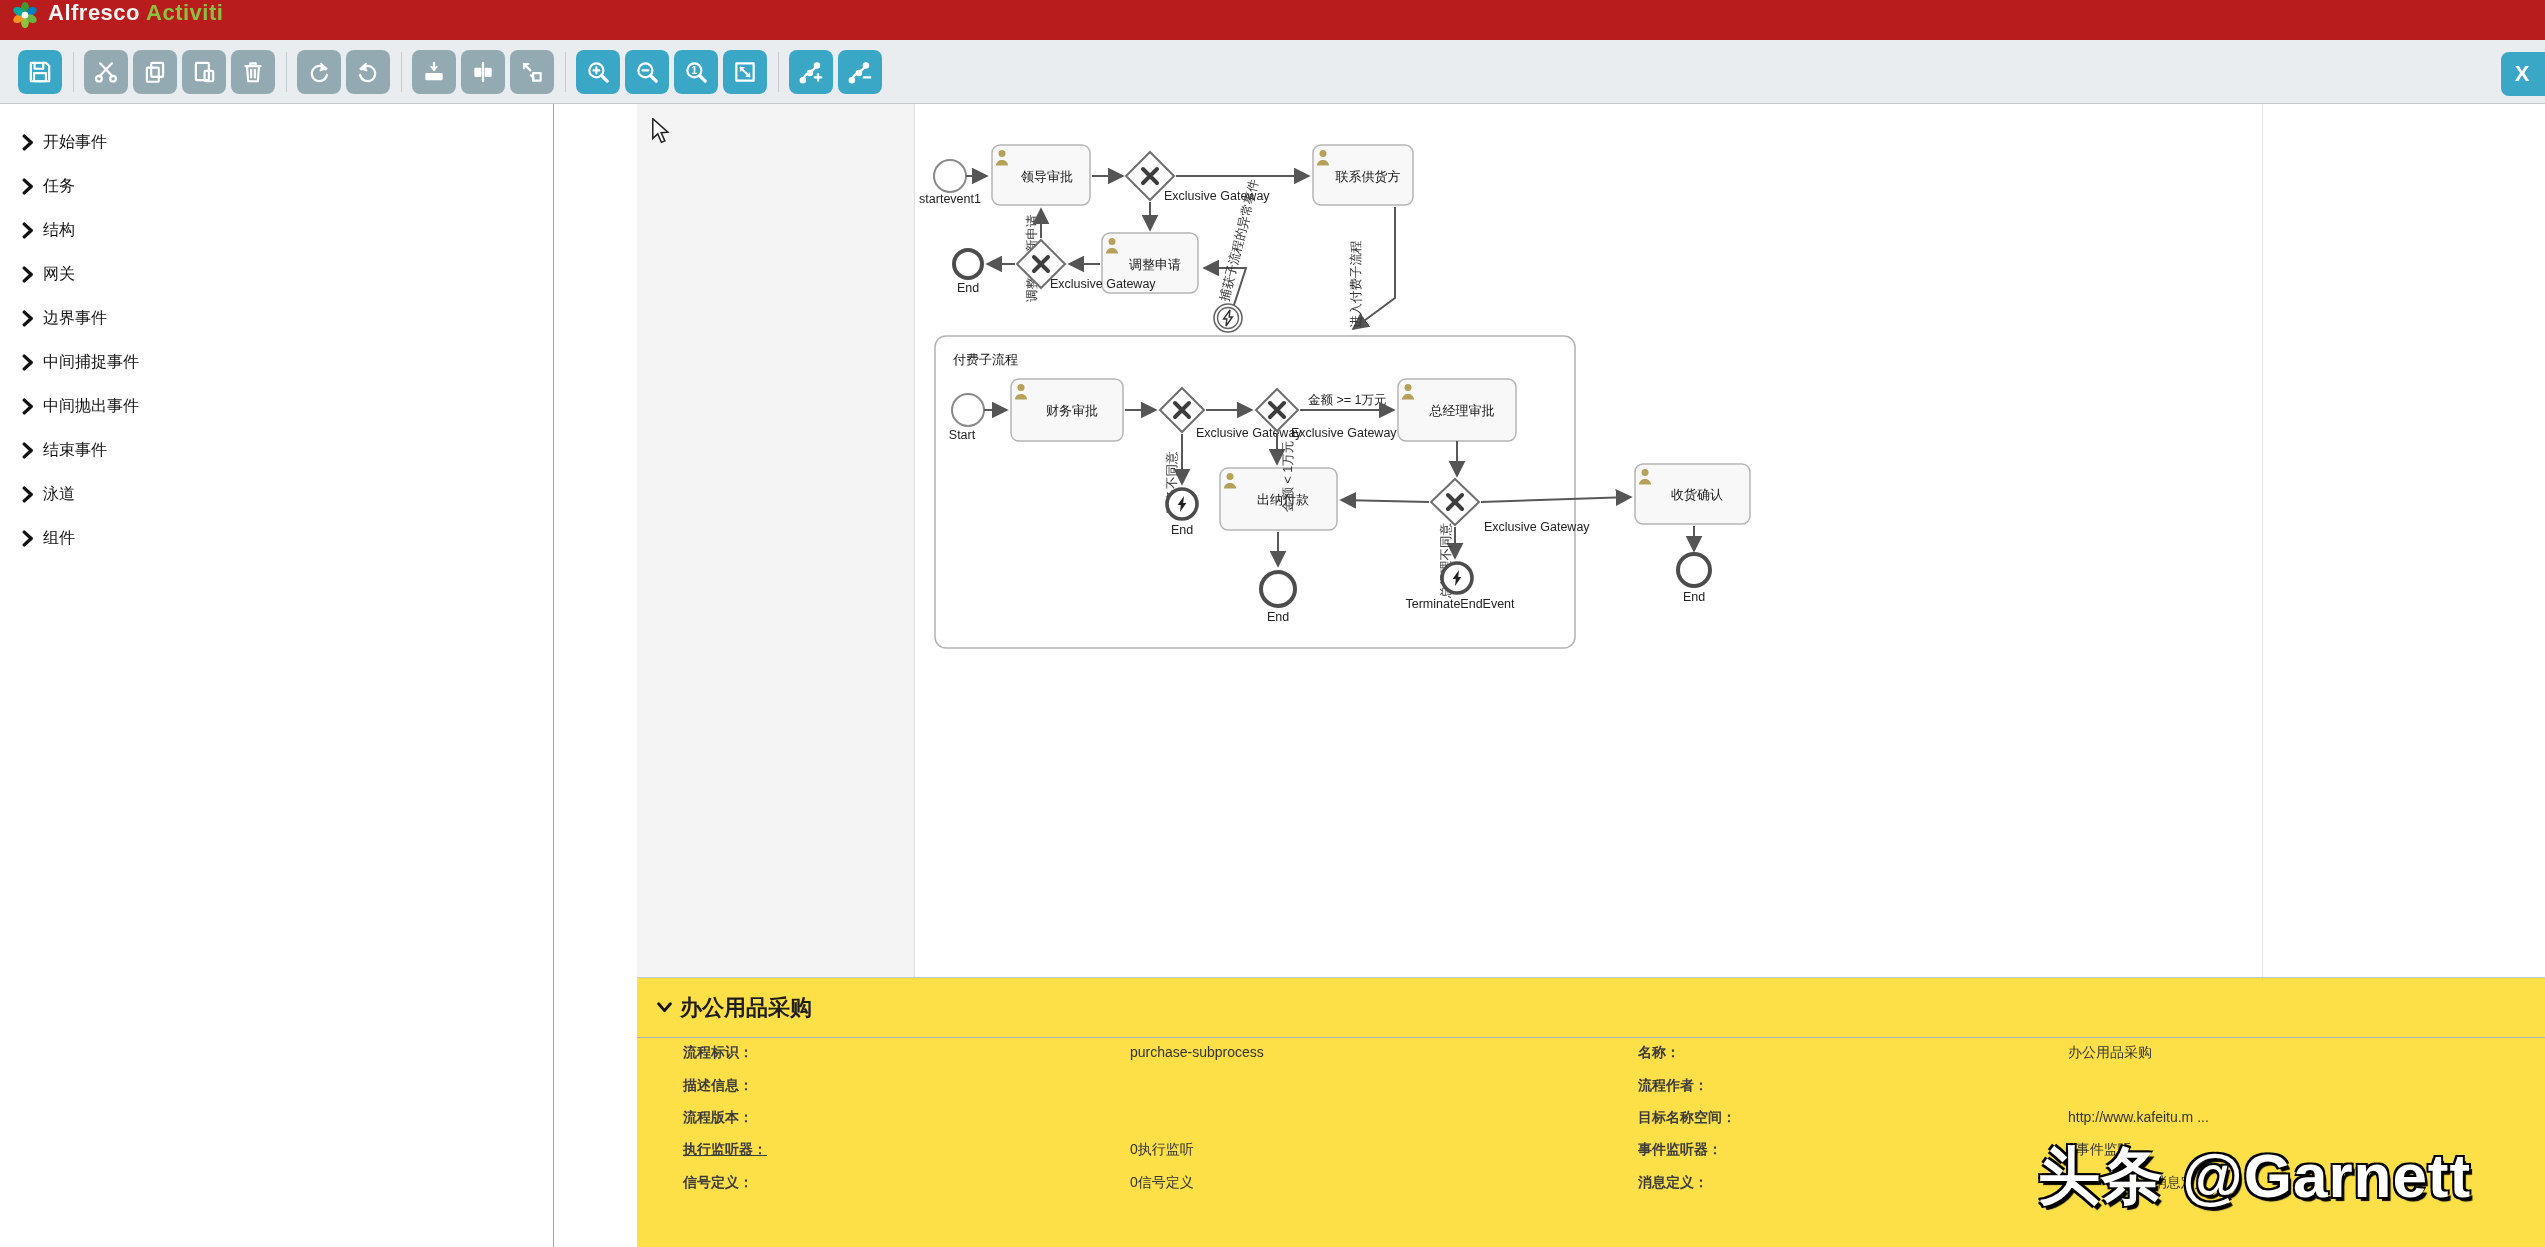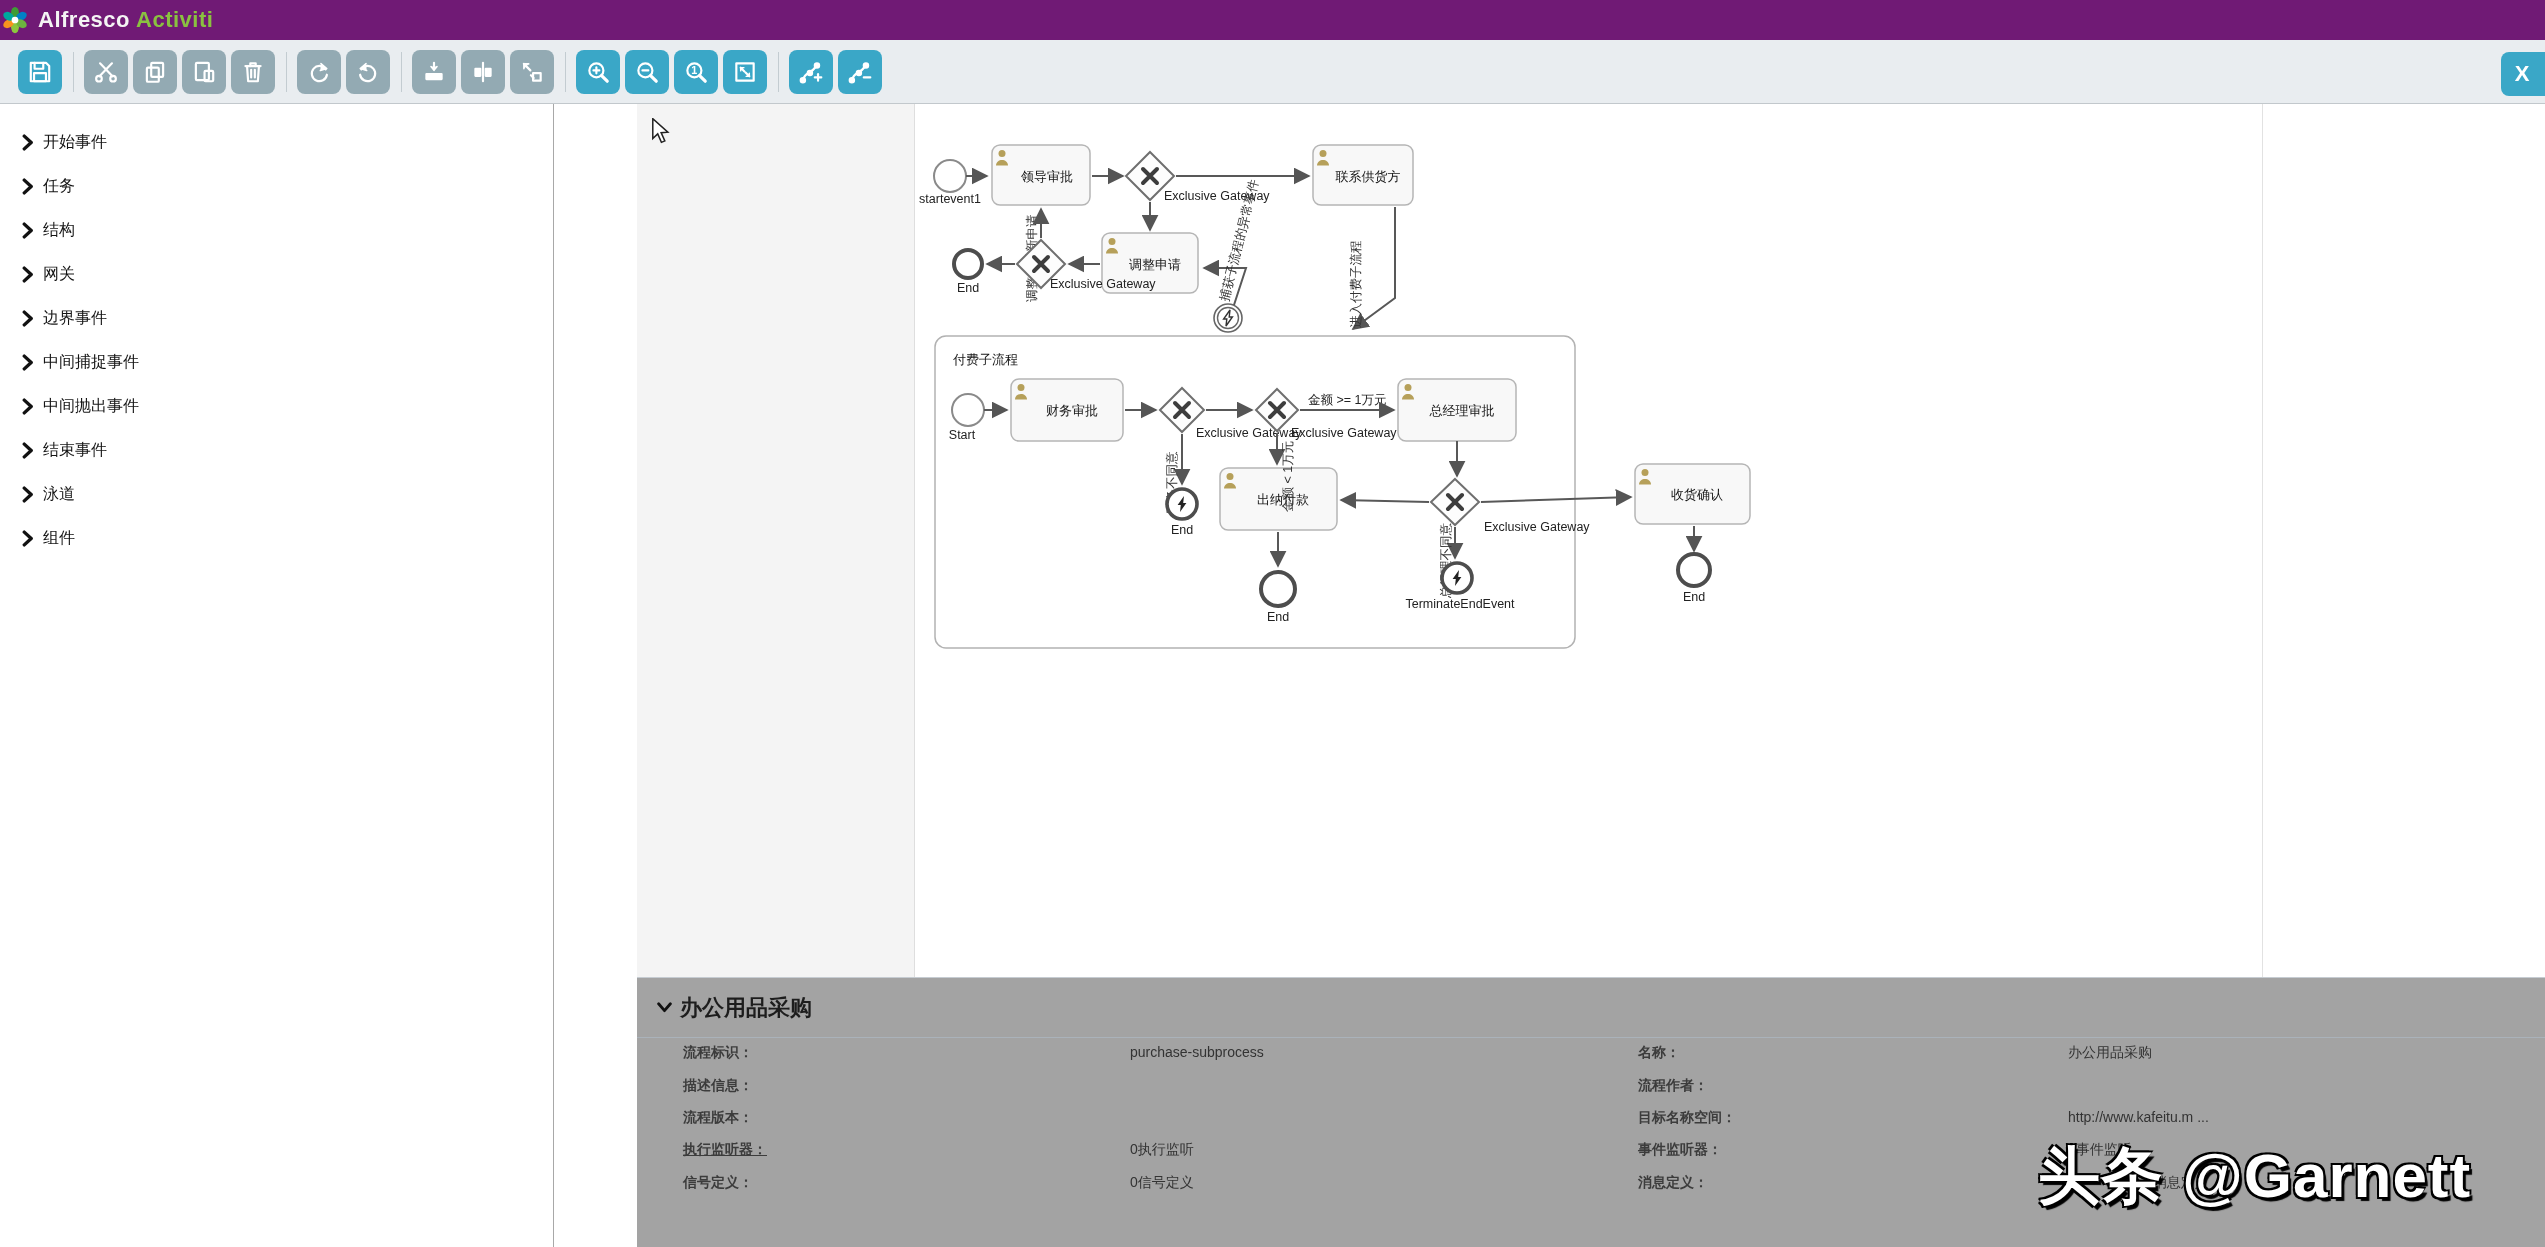--- a/index.html
+++ b/index.html
@@ -2,21 +2,21 @@
 <html><head>
 <meta charset="utf-8">
 <style>
   * { margin:0; padding:0; box-sizing:border-box; }
   html,body { width:2545px; height:1247px; overflow:hidden;
     font-family:"Liberation Sans","DejaVu Sans",sans-serif; background:#fff; }
   .stage { position:relative; width:2545px; height:1247px; overflow:hidden; }
 
   
   .header { position:absolute; left:0; top:0; width:2545px; height:40px;
-    background:#701a75; display:flex; align-items:center; }
+    background:#b91c1c; display:flex; padding-left:10px; }
   .logo-flower { width:30px; height:30px; margin-right:8px; }
   .brand1 { color:#f4f4f4; font-size:22px; font-weight:bold; letter-spacing:0.5px; }
   .brand2 { color:#8ac140; font-size:22px; font-weight:bold; margin-left:6px; letter-spacing:0.5px; }
 
   
   .toolbar { position:absolute; left:0; top:40px; width:2545px; height:64px;
     background:#e9edf0; border-bottom:1px solid #c2c8cc;
     display:flex; align-items:center; padding-left:18px; }
   .btn { width:44px; height:44px; border-radius:8px; margin-right:5px;
     display:flex; align-items:center; justify-content:center; cursor:pointer; flex:none; }
@@ -40,21 +40,21 @@
   .canvas { position:absolute; left:637px; top:104px; width:1908px; height:873px;
     background:#ffffff; }
   .canvas-gutter { position:absolute; left:0; top:0; width:278px; height:873px;
     background:#f4f4f4; border-right:1px solid #dedede; }
   .canvas-rline { position:absolute; left:1625px; top:0; width:1px; height:873px; background:#e2e2e2; }
   .diagram-svg { position:absolute; left:0; top:0; }
   .diagram-svg text { font-family:"Liberation Sans","DejaVu Sans",sans-serif; }
 
   
   .panel { position:absolute; left:637px; top:977px; width:1908px; height:270px;
-    background:#a3a3a3; border-top:1px solid #c6ccd2; }
+    background:#fde047; border-top:1px solid #c6ccd2; }
   .panel-head { position:absolute; left:0; top:0; width:1908px; height:60px;
     display:flex; align-items:center; padding-left:20px; border-bottom:1px solid #aab2ba; }
   .panel-head svg { margin-right:8px; }
   .panel-title { font-size:22px; font-weight:bold; color:#1d1d1d; }
   .prow { position:absolute; height:22px; font-size:14px; }
   .plabel { position:absolute; font-weight:bold; color:#3c3c3c; white-space:nowrap; }
   .pvalue { position:absolute; color:#333; white-space:nowrap; cursor:pointer; }
 
   
   .watermark { position:absolute; left:2038px; top:1134px; font-size:62px; font-weight:bold;

